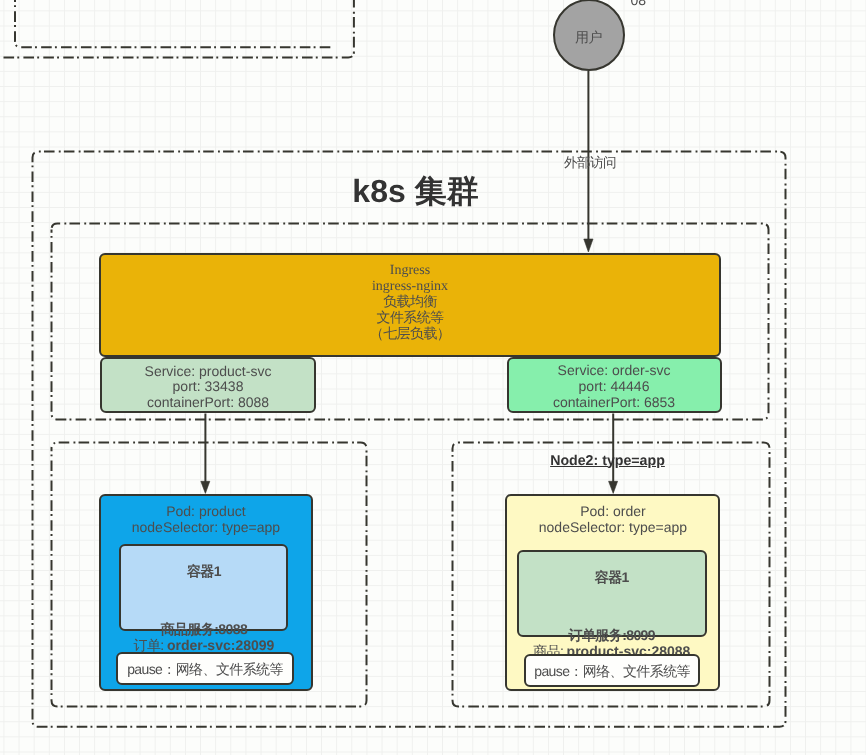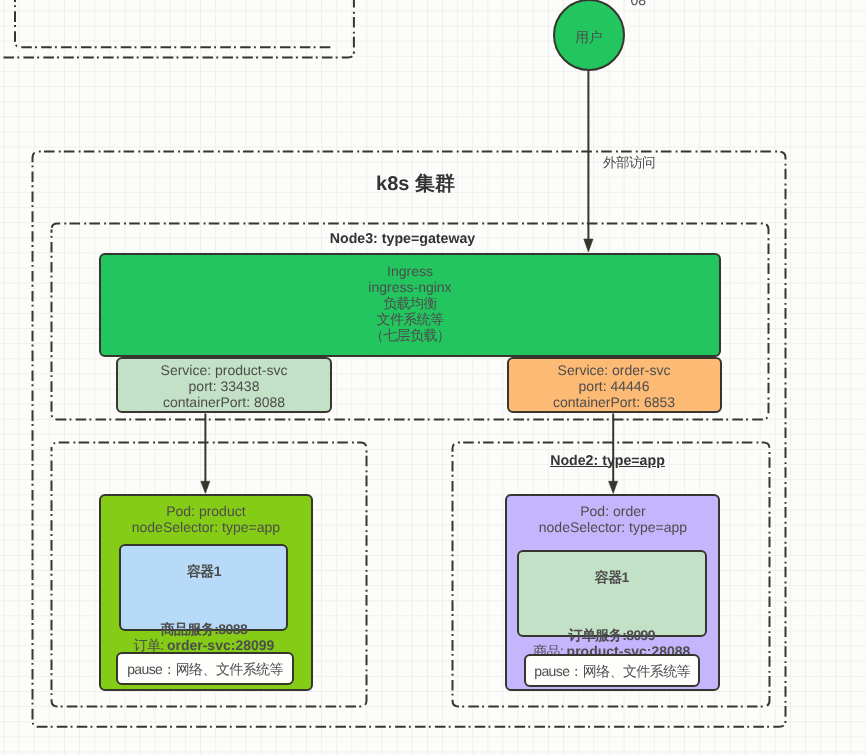--- a/index.html
+++ b/index.html
@@ -30,34 +30,34 @@
     border:2px solid #36362f;border-radius:6px;
     display:flex;flex-direction:column;align-items:center;
     text-align:center;
     font-size:14px;line-height:15.9px;color:#4d4d4d;
   }
   .box > div{white-space:nowrap;}
 
   .circle{
     position:absolute;box-sizing:border-box;
     border:2px solid #36362f;border-radius:50%;
-    background:#22c55e;
+    background:#a3a3a3;
     display:flex;align-items:center;justify-content:center;
     font-size:14px;color:#4d4d4d;
   }
 
   .node-title{
     position:absolute;white-space:nowrap;font-weight:bold;color:#333;
     text-align:center;font-size:14.2px;
   }
   .cluster-title{
     position:absolute;white-space:nowrap;font-weight:bold;color:#333;
-    font-size:20px;text-align:center;
+    font-size:32px;text-align:center;
   }
-  .edge-label{position:absolute;white-space:nowrap;color:#4d4d4d;font-size:14px;margin-left:39px;}
+  .edge-label{position:absolute;white-space:nowrap;color:#4d4d4d;font-size:14px;}
 
   .cjk{letter-spacing:-0.6px;}
   .clipped-fragment{position:absolute;white-space:nowrap;font-size:14px;color:#4d4d4d;}
   .b{font-weight:bold;margin-top:42px;}
 </style>
 </head>
 <body>
 
 <div id="canvas">
   <div class="grid"></div>
@@ -85,59 +85,58 @@
   <div class="clipped-fragment" style="left:630.5px;top:-8.5px;">08</div>
 
   <div class="circle" style="left:552.5px;top:-1px;width:72px;height:72px;padding-top:6px;box-sizing:border-box;">
     <span class="cjk">用户</span>
   </div>
 
   <div class="edge-label cjk" style="left:564px;top:155px;font-size:13.6px;">外部访问</div>
 
   <div class="cluster-title" style="left:0;top:170px;width:831px;">k8s 集群</div>
 
-  <div class="node-title" style="left:36px;top:230.5px;width:733px;">Node3: type=gateway</div>
 
-  <div class="box" id="ingress-box" style="left: 99px; top: 252.8px; width: 622px; height: 104.6px; justify-content: center; padding-bottom: 4px; line-height: 16px; background-color: #22c55e;">
+  <div class="box" id="ingress-box" style="left: 99px; top: 252.8px; width: 622px; height: 104.6px; justify-content: center; padding-bottom: 4px; line-height: 16px; background-color: #eab308; font-family: Liberation Serif, serif;">
     <div>Ingress</div>
     <div>ingress-nginx</div>
     <div class="cjk">负载均衡</div>
     <div class="cjk">文件系统等</div>
     <div class="cjk">（七层负载）</div>
   </div>
 
-  <div class="box" style="left: 116px; top: 357.3px; width: 216px; height: 56px; justify-content: flex-start; padding-top: 4px; background-color: rgb(195, 225, 198);">
+  <div class="box" style="left: 100px; top: 357.3px; width: 216px; height: 56px; justify-content: flex-end; padding-top: 4px; background-color: rgb(195, 225, 198);">
     <div>Service: product-svc</div>
     <div>port: 33438</div>
     <div>containerPort: 8088</div>
   </div>
 
-  <div class="box" style="left: 506.5px; top: 357.3px; width: 215px; height: 56px; justify-content: center; padding-top: 4px; background-color: #fdba74;">
+  <div class="box" style="left: 506.5px; top: 357.3px; width: 215px; height: 56px; justify-content: center; padding-top: 4px; background-color: #86efac;">
     <div>Service: order-svc</div>
     <div>port: 44446</div>
     <div>containerPort: 6853</div>
   </div>
 
 
-  <div class="box" style="left: 98.8px; top: 494.4px; width: 214.2px; height: 197px; justify-content: flex-start; padding-top: 8px; background-color: #84cc16;">
+  <div class="box" style="left: 98.8px; top: 494.4px; width: 214.2px; height: 197px; justify-content: flex-start; padding-top: 8px; background-color: #0ea5e9;">
     <div>Pod: product</div>
     <div>nodeSelector: type=app</div>
     <div class="box" style="position: absolute; left: 18.55px; top: 47.9px; width: 169.15px; height: 87px; justify-content: center; background-color: rgb(182, 218, 247);">
       <div class="b cjk">容器1</div>
       <div class="b cjk">商品服务:8088</div>
       <div><span class="cjk">订单: </span><span class="b">order-svc:28099</span></div>
     </div>
     <div class="box" style="position: absolute; left: 15.7px; top: 155.7px; width: 177.1px; height: 33.4px; justify-content: center; padding-top: 3px; background-color: rgb(254, 254, 252);">
       <div class="cjk">pause：网络、文件系统等</div>
     </div>
   </div>
 
   <div class="node-title" style="left:446px;top:452.5px;width:323px;text-decoration:underline;">Node2: type=app</div>
 
-  <div class="box" style="left: 505.4px; top: 494.4px; width: 215.1px; height: 197px; justify-content: flex-start; padding-top: 8px; background-color: #c4b5fd;">
+  <div class="box" style="left: 505.4px; top: 494.4px; width: 215.1px; height: 197px; justify-content: flex-start; padding-top: 8px; background-color: #fef9c3;">
     <div>Pod: order</div>
     <div>nodeSelector: type=app</div>
     <div class="box" style="position: absolute; left: 9.2px; top: 53.9px; width: 190.4px; height: 87px; justify-content: center; background-color: rgb(195, 225, 198);">
       <div class="b cjk">容器1</div>
       <div class="b cjk">订单服务:8099</div>
       <div><span class="cjk">商品: </span><span class="b">product-svc:28088</span></div>
     </div>
     <div class="box" style="position: absolute; left: 16.6px; top: 157.2px; width: 176.2px; height: 33.4px; justify-content: center; padding-top: 3px; background-color: rgb(254, 254, 252);">
       <div class="cjk">pause：网络、文件系统等</div>
     </div>

